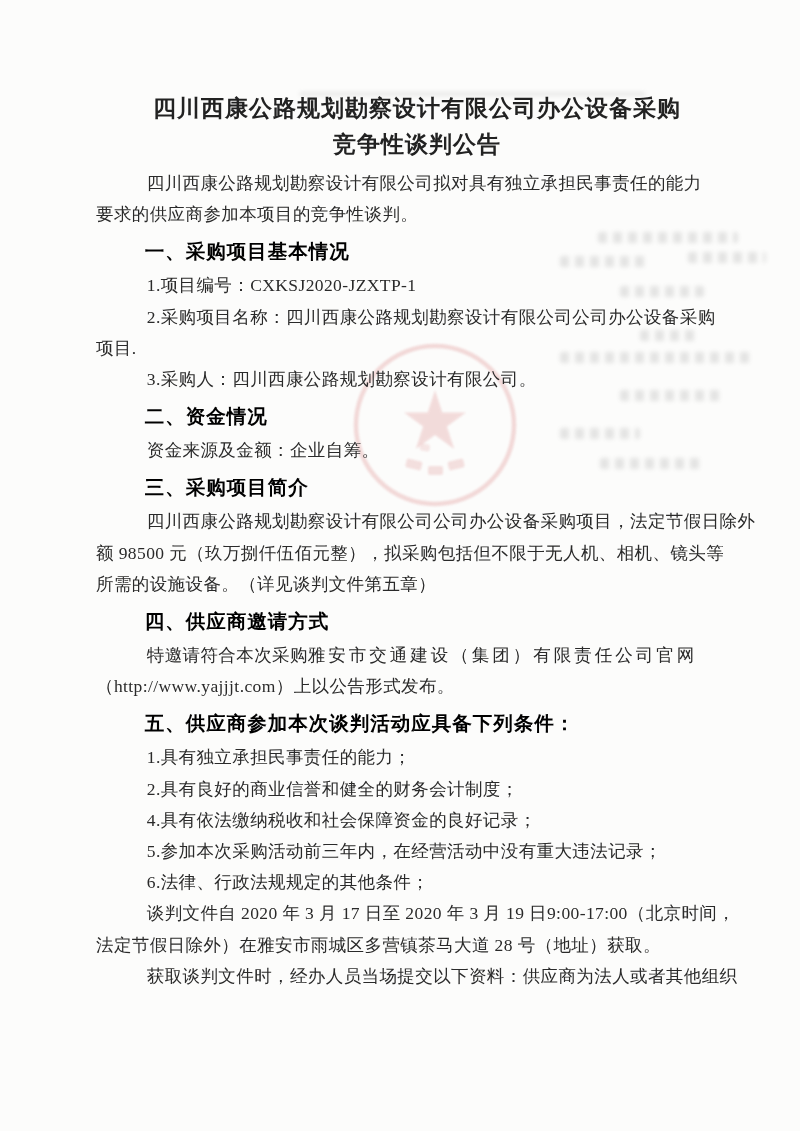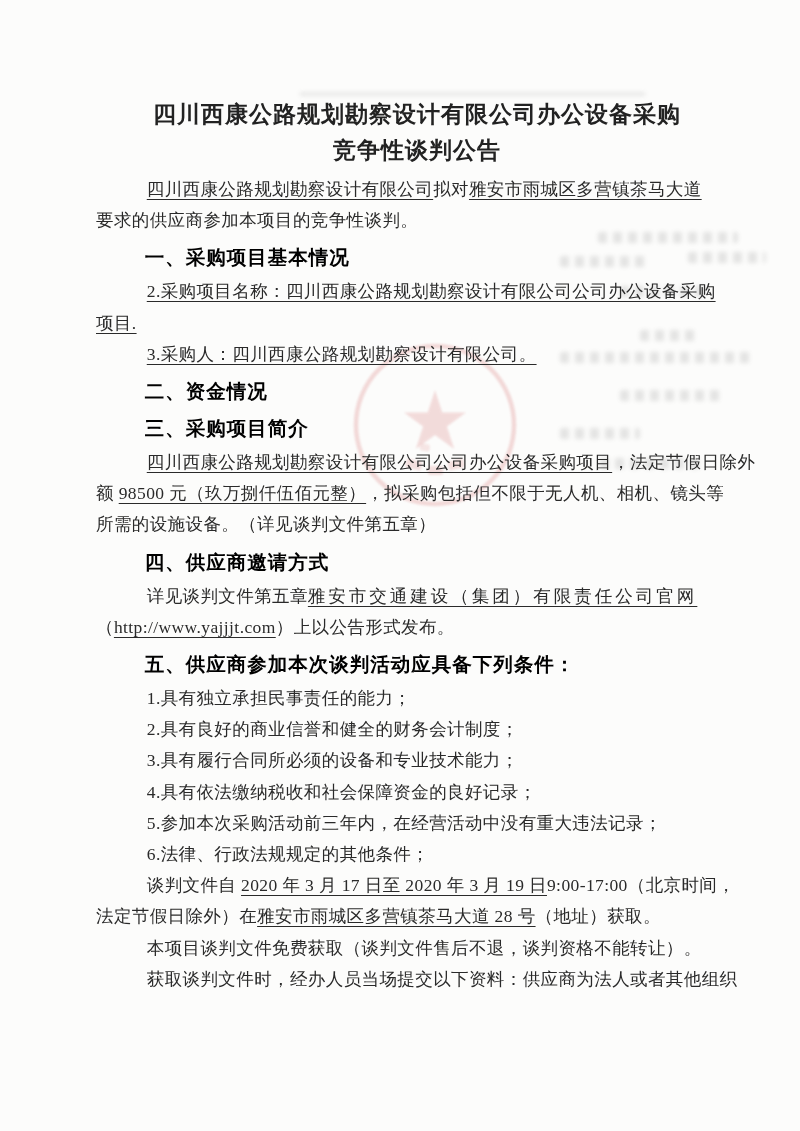--- a/index.html
+++ b/index.html
@@ -8,21 +8,21 @@
     background:#ffffff;
     font-family:"Liberation Serif","DejaVu Serif",serif;
   }
   .page{
     position:relative;width:800px;height:1131px;
     background:var(--bg,#fcfcfb);
     overflow:hidden;
     color:var(--text,#2a2a2a);
   }
   .content{
-    position:absolute;left:96px;top:96px;width:642px;
+    position:absolute;left:96px;top:90px;width:642px;
   }
   .doc-title{
     text-align:center;
     font-weight:bold;
     font-size:23px;
     line-height:36px;
     letter-spacing:1px;
     font-family:"Liberation Sans","DejaVu Sans",sans-serif;
     color:#222;
   }
@@ -39,21 +39,20 @@
     font-weight:bold;
     line-height:31px;
     margin:6px 0 3px 0;
     text-indent:2.5em;
     letter-spacing:1px;
     font-family:"Liberation Sans","DejaVu Sans",sans-serif;
     color:#000000;
     white-space:nowrap;
   }
   .u{
-    text-decoration:underline;
     text-underline-offset:4px;
     text-decoration-thickness:1px;
   }
   .spaced{letter-spacing:3px;}
   
   .stamp{
     position:absolute;left:350px;top:340px;width:170px;height:170px;
     opacity:.55;
     filter:blur(.5px);
     pointer-events:none;
@@ -108,41 +107,41 @@
       </g>
     </svg>
   </div>
 
   <div class="content">
     <div class="title-wrap">
       <div class="doc-title">四川西康公路规划勘察设计有限公司办公设备采购</div>
       <div class="doc-title">竞争性谈判公告</div>
     </div>
     <div>
-        <div class="line indent"><span class="u">四川西康公路规划勘察设计有限公司</span><span>拟对</span><span class="u">雅安市雨城区多营镇茶马大道</span></div>
+        <div class="line indent"><span class="u">四川西康公路规划勘察设计有限公司</span><span>拟对</span><span class="u">具有独立承担民事责任的能力</span></div>
         <div class="line"><span>要求的供应商参加本项目的竞争性谈判。</span></div>
         <div class="heading"><span>一、采购项目基本情况</span></div>
+        <div class="line indent"><span class="u">1.项目编号：CXKSJ2020-JZXTP-1</span></div>
         <div class="line indent"><span class="u">2.采购项目名称：四川西康公路规划勘察设计有限公司公司办公设备采购</span></div>
         <div class="line"><span class="u">项目.</span></div>
         <div class="line indent"><span class="u">3.采购人：四川西康公路规划勘察设计有限公司。</span></div>
         <div class="heading"><span>二、资金情况</span></div>
+        <div class="line indent"><span>资金来源及金额：企业自筹。</span></div>
         <div class="heading"><span>三、采购项目简介</span></div>
         <div class="line indent"><span class="u">四川西康公路规划勘察设计有限公司公司办公设备采购项目</span><span>，法定节假日除外</span></div>
         <div class="line"><span>额 </span><span class="u">98500 元（玖万捌仟伍佰元整）</span><span>，拟采购包括但不限于无人机、相机、镜头等</span></div>
         <div class="line"><span>所需的设施设备。（详见谈判文件第五章）</span></div>
         <div class="heading"><span>四、供应商邀请方式</span></div>
-        <div class="line indent"><span>详见谈判文件第五章</span><span class="u spaced">雅安市交通建设（集团）有限责任公司官网</span></div>
+        <div class="line indent"><span>特邀请符合本次采购</span><span class="u spaced">雅安市交通建设（集团）有限责任公司官网</span></div>
         <div class="line"><span>（</span><span class="u">http://www.yajjjt.com</span><span>）上以公告形式发布。</span></div>
         <div class="heading"><span>五、供应商参加本次谈判活动应具备下列条件：</span></div>
         <div class="line indent"><span>1.具有独立承担民事责任的能力；</span></div>
         <div class="line indent"><span>2.具有良好的商业信誉和健全的财务会计制度；</span></div>
-        <div class="line indent"><span>3.具有履行合同所必须的设备和专业技术能力；</span></div>
         <div class="line indent"><span>4.具有依法缴纳税收和社会保障资金的良好记录；</span></div>
         <div class="line indent"><span>5.参加本次采购活动前三年内，在经营活动中没有重大违法记录；</span></div>
         <div class="line indent"><span>6.法律、行政法规规定的其他条件；</span></div>
         <div class="line indent"><span>谈判文件自 </span><span class="u">2020 年 3 月 17 日至 2020 年 3 月 19 日</span><span>9:00-17:00（北京时间，</span></div>
         <div class="line"><span>法定节假日除外）在</span><span class="u">雅安市雨城区多营镇茶马大道 28 号</span><span>（地址）获取。</span></div>
-        <div class="line indent"><span>本项目谈判文件免费获取（谈判文件售后不退，谈判资格不能转让）。</span></div>
         <div class="line indent"><span>获取谈判文件时，经办人员当场提交以下资料：供应商为法人或者其他组织</span></div>
       </div>
   </div>
 
 </div>
 
 </body></html>

